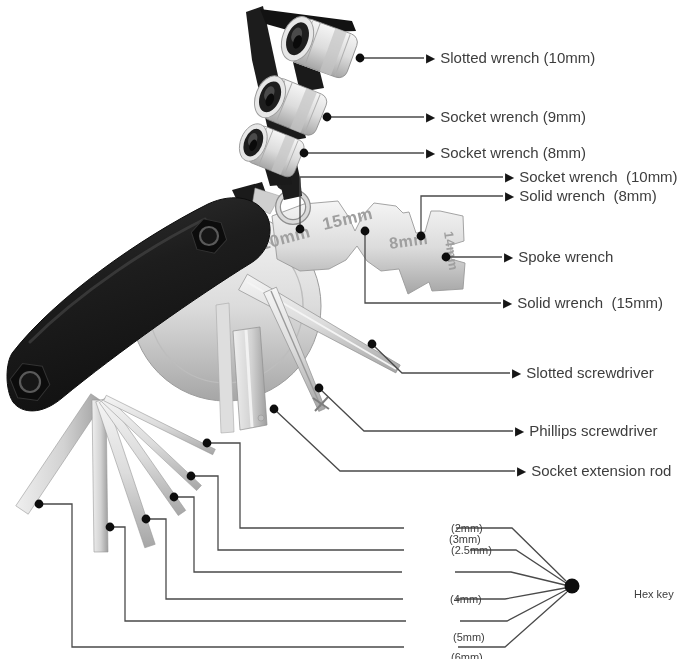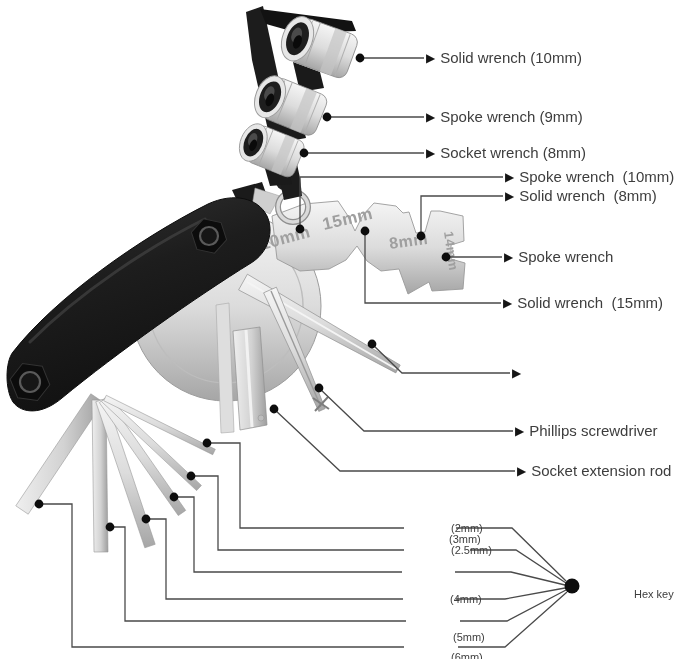--- a/index.html
+++ b/index.html
@@ -171,48 +171,49 @@
     <circle cx="174" cy="497" r="4.4"></circle>
     <circle cx="146" cy="519" r="4.4"></circle>
     <circle cx="110" cy="527" r="4.4"></circle>
     <circle cx="39" cy="504" r="4.4"></circle>
     <circle cx="572" cy="586" r="7.5"></circle>
   </g>
 </svg>
 
 <div class="callout" style="left:426px;top:49px">
   <span class="arr">▶</span>
-  <span>Solid wrench (10mm)</span>
+  <span>Slotted wrench (10mm)</span>
 </div>
 <div class="callout" style="left:426px;top:108px">
   <span class="arr">▶</span>
-  <span>Spoke wrench (9mm)</span>
+  <span>Socket wrench (9mm)</span>
 </div>
 <div class="callout" style="left:426px;top:144px">
   <span class="arr">▶</span>
   <span>Socket wrench (8mm)</span>
 </div>
 <div class="callout" style="left:505px;top:168px">
   <span class="arr">▶</span>
-  <span>Spoke wrench  (10mm)</span>
+  <span>Socket wrench  (10mm)</span>
 </div>
 <div class="callout" style="left:505px;top:187px">
   <span class="arr">▶</span>
   <span>Solid wrench  (8mm)</span>
 </div>
 <div class="callout" style="left:504px;top:248px">
   <span class="arr">▶</span>
   <span>Spoke wrench</span>
 </div>
 <div class="callout" style="left:503px;top:294px">
   <span class="arr">▶</span>
   <span>Solid wrench  (15mm)</span>
 </div>
 <div class="callout" style="left:512px;top:364px">
   <span class="arr">▶</span>
+  <span>Slotted screwdriver</span>
 </div>
 <div class="callout" style="left:515px;top:422px">
   <span class="arr">▶</span>
   <span>Phillips screwdriver</span>
 </div>
 <div class="callout" style="left:517px;top:462px">
   <span class="arr">▶</span>
   <span>Socket extension rod</span>
 </div>
 

